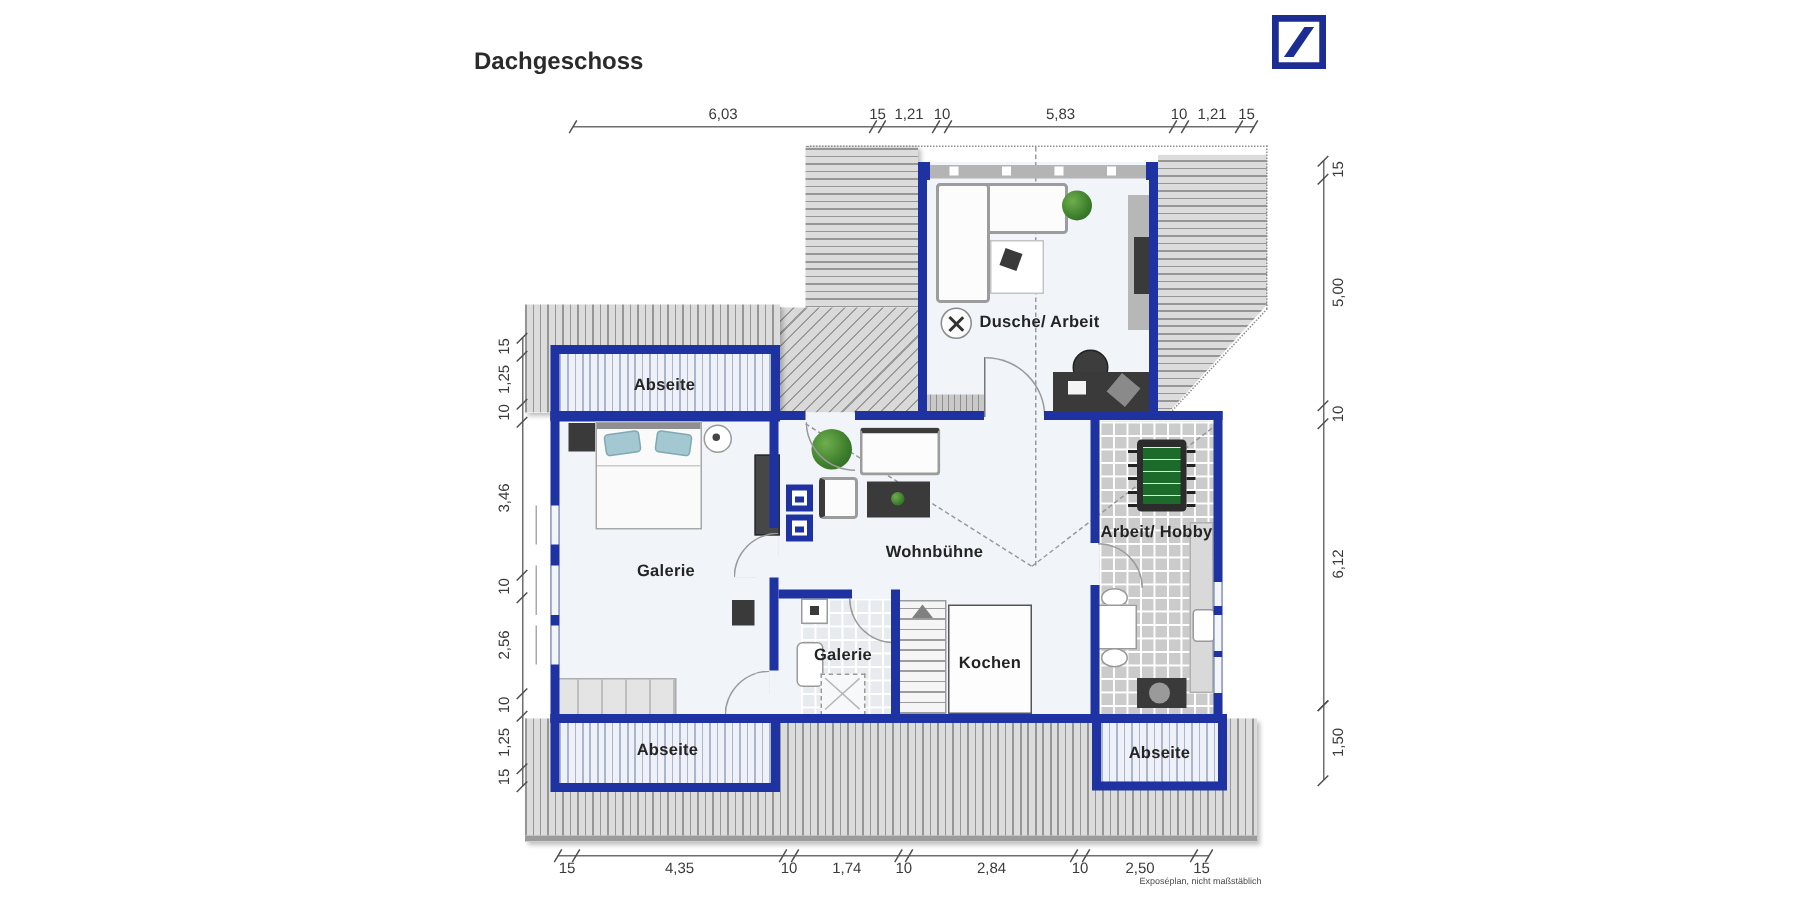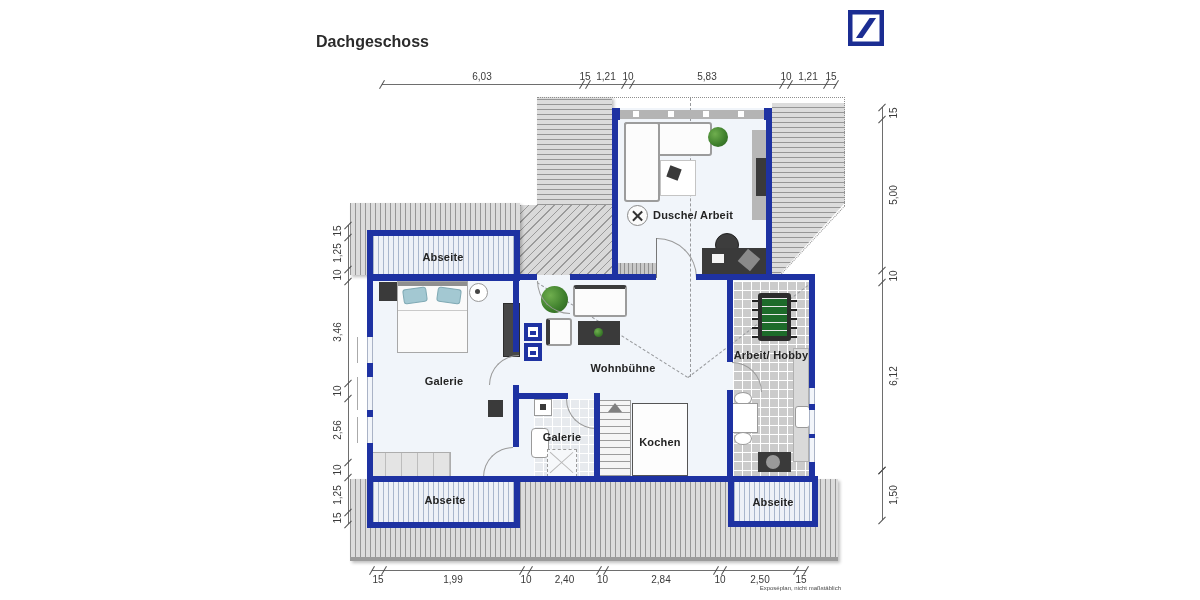--- a/index.html
+++ b/index.html
@@ -203,23 +203,23 @@
       <div class="dim-tick" style="left: 363px; top: 570px;"></div>
       <div class="dim-tick" style="left: 501px; top: 570px;"></div>
       <div class="dim-tick" style="left: 509px; top: 570px;"></div>
       <div class="dim-tick" style="left: 578px; top: 570px;"></div>
       <div class="dim-tick" style="left: 585px; top: 570px;"></div>
       <div class="dim-tick" style="left: 695px; top: 570px;"></div>
       <div class="dim-tick" style="left: 703px; top: 570px;"></div>
       <div class="dim-tick" style="left: 775px; top: 570px;"></div>
       <div class="dim-tick" style="left: 785px; top: 570px;"></div>
       <div class="dim-label" style="left: 362px; top: 574px; transform: translateX(-50%);">15</div>
-      <div class="dim-label" style="left: 437px; top: 574px; transform: translateX(-50%);">1,99</div>
+      <div class="dim-label" style="left: 437px; top: 574px; transform: translateX(-50%);">4,35</div>
       <div class="dim-label" style="left: 510px; top: 574px; transform: translateX(-50%);">10</div>
-      <div class="dim-label" style="left: 548.5px; top: 574px; transform: translateX(-50%);">2,40</div>
+      <div class="dim-label" style="left: 548.5px; top: 574px; transform: translateX(-50%);">1,74</div>
       <div class="dim-label" style="left: 586.5px; top: 574px; transform: translateX(-50%);">10</div>
       <div class="dim-label" style="left: 645px; top: 574px; transform: translateX(-50%);">2,84</div>
       <div class="dim-label" style="left: 704px; top: 574px; transform: translateX(-50%);">10</div>
       <div class="dim-label" style="left: 744px; top: 574px; transform: translateX(-50%);">2,50</div>
       <div class="dim-label" style="left: 785px; top: 574px; transform: translateX(-50%);">15</div>
       <div class="dim-line" style="left: 332px; top: 225px; width: 1px; height: 299px;"></div>
       <div class="dim-tick" style="left: 327px; top: 225px; transform: rotate(-45deg);"></div>
       <div class="dim-tick" style="left: 327px; top: 237px; transform: rotate(-45deg);"></div>
       <div class="dim-tick" style="left: 327px; top: 269px; transform: rotate(-45deg);"></div>
       <div class="dim-tick" style="left: 327px; top: 281px; transform: rotate(-45deg);"></div>

